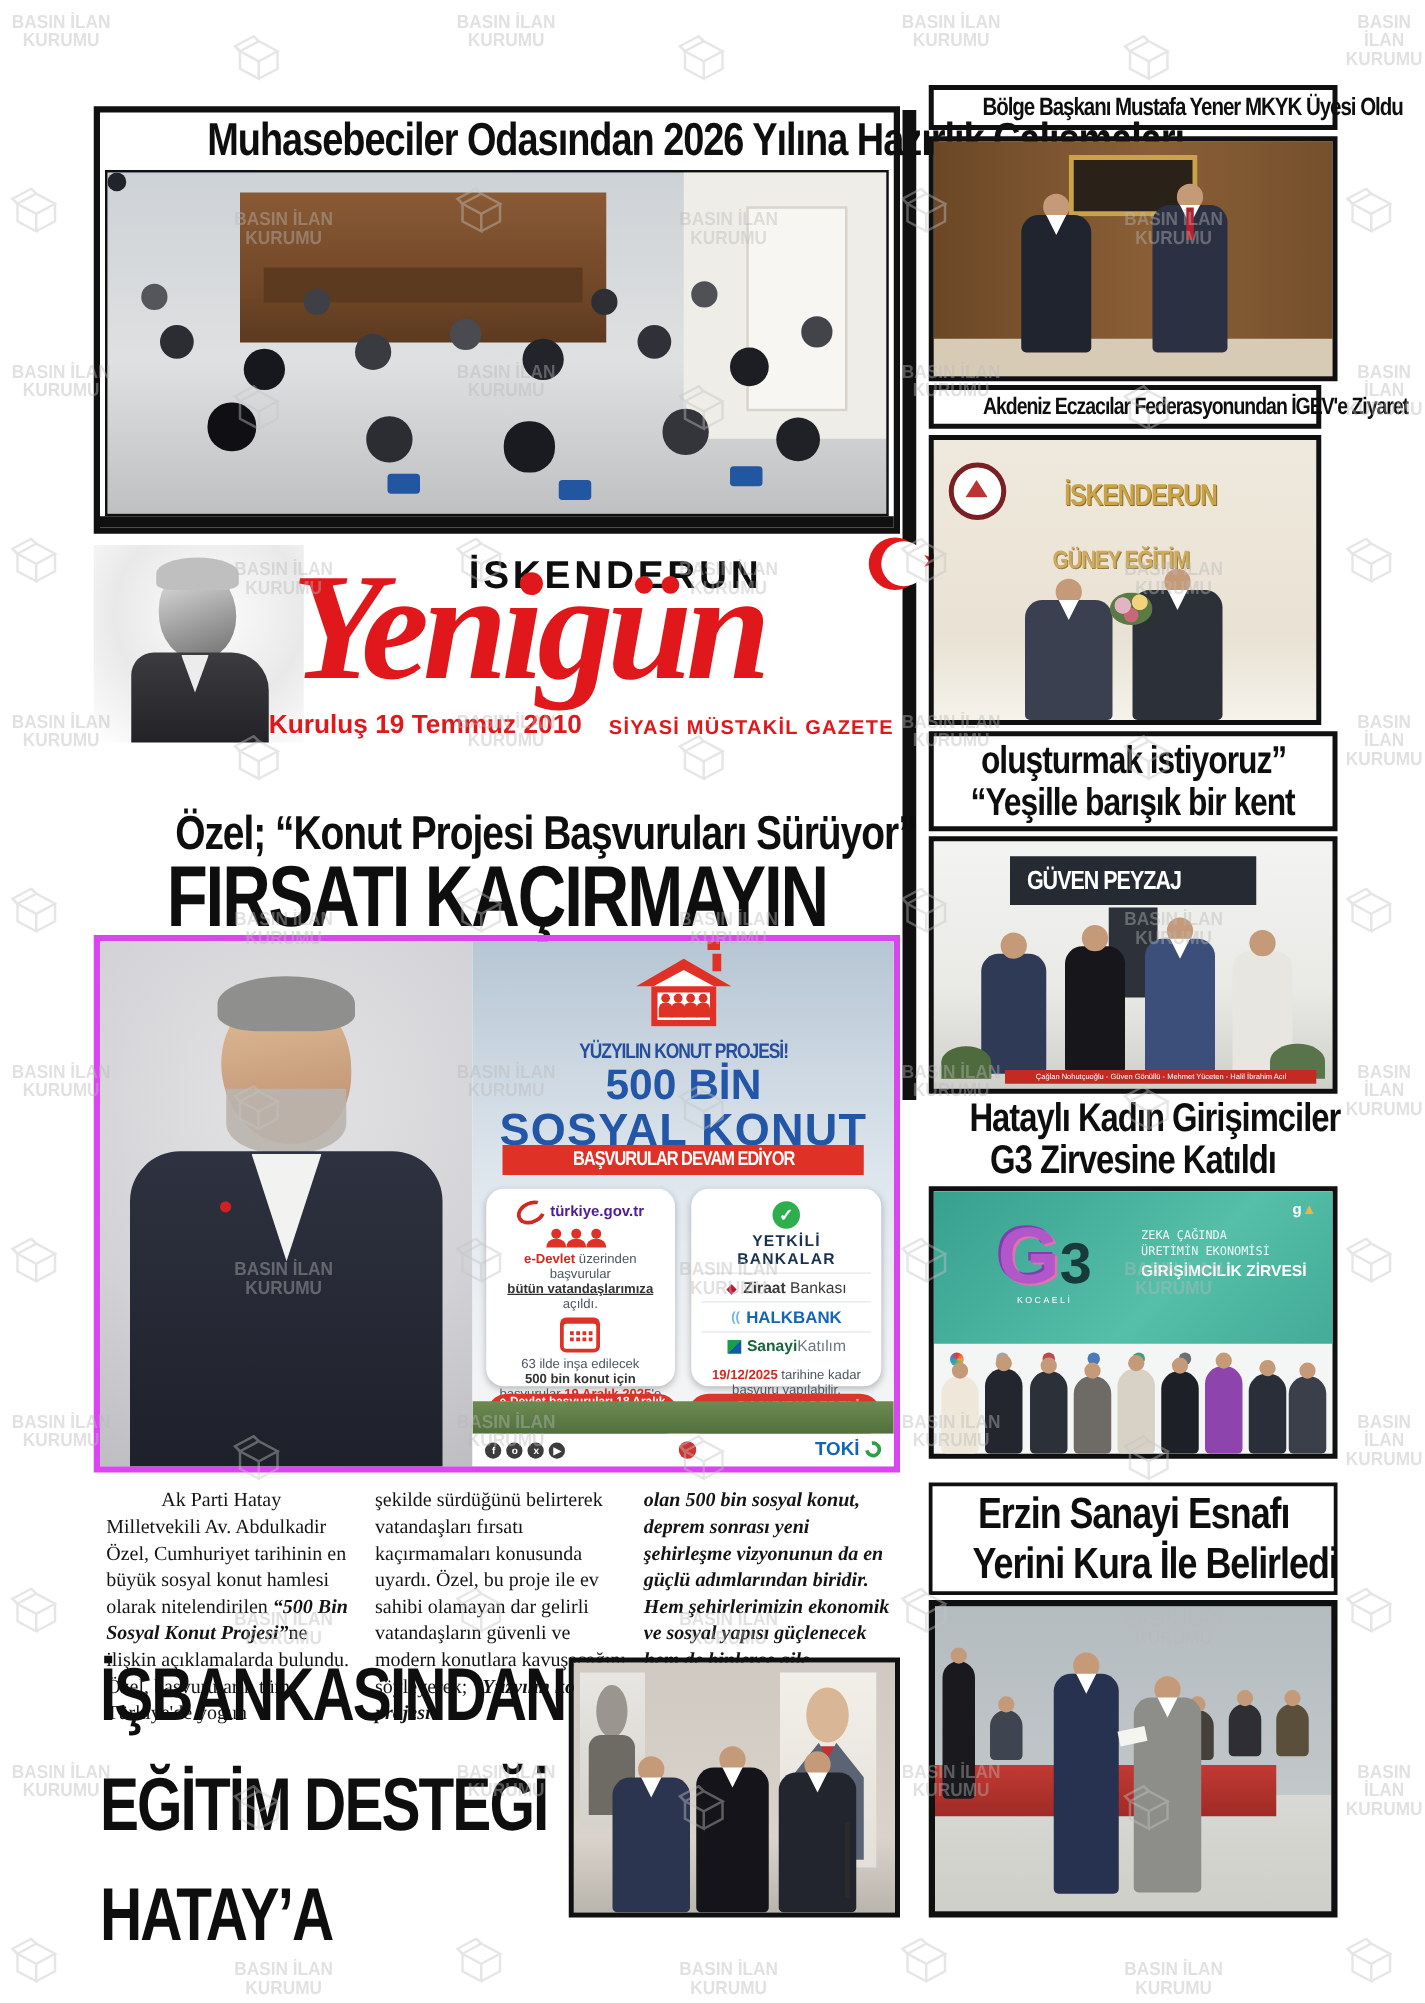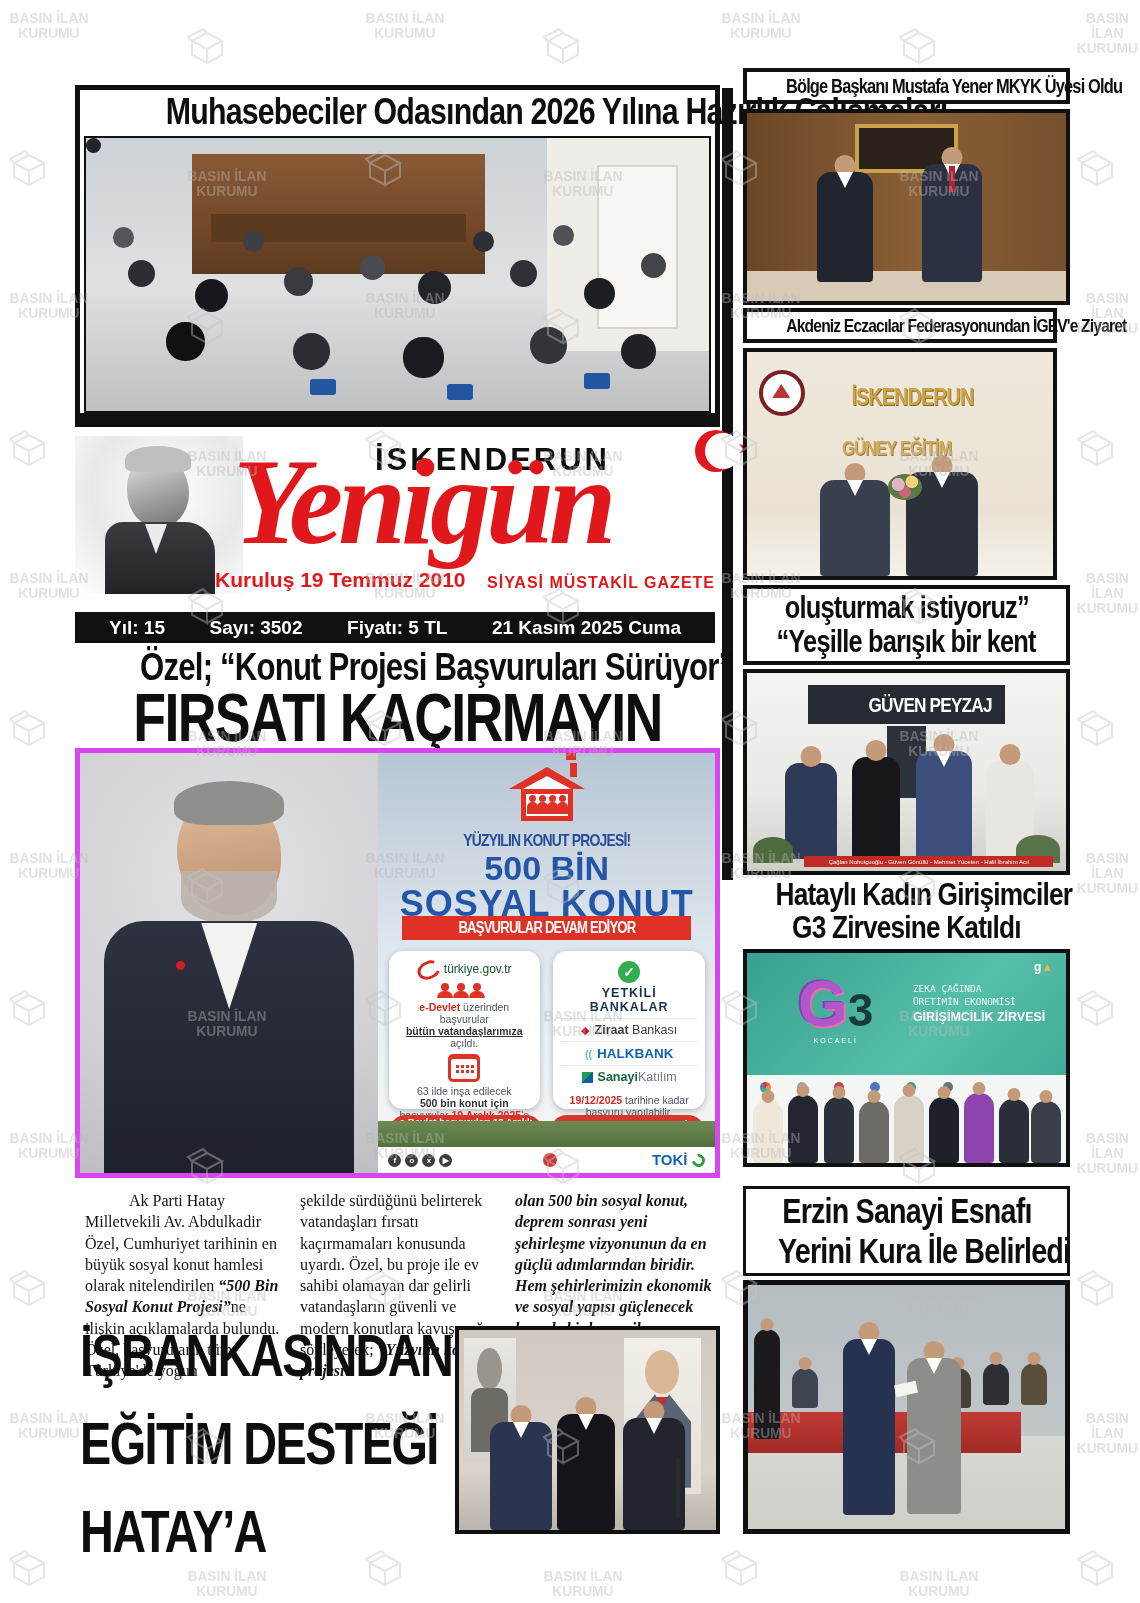--- a/index.html
+++ b/index.html
@@ -66,21 +66,21 @@
   .soc{width:13px;height:13px;border-radius:50%;background:#3c3c3c;color:#fff;font-size:8px;font-weight:bold;display:inline-flex;align-items:center;justify-content:center}
   .minibar{height:2px;background:#c33;width:58px;margin:2px 0}
   
   .sc-g3-top{position:absolute;left:0;top:0;right:0;height:58%;background:linear-gradient(135deg,#37a08f,#55bfa9 60%,#43ab97)}
   .g3g{font-weight:bold;font-size:64px;line-height:58px;background:none;color:#b257c9;text-shadow:2px 2px 0 #e46fb0, -2px -1px 0 #7f3fae}
   .g33{font-weight:bold;font-size:46px;color:#173b3a}
   
   .sc-kura{background:linear-gradient(180deg,#b4bcc0 0%,#c2c7c9 62%,#d8d8d4 62%,#cfcfc9 100%)}
   .redtable{position:absolute;left:0;top:52%;width:86%;height:17%;background:linear-gradient(180deg,#c23a33,#a02a26)}
   
-  .gsign{position:absolute;left:19%;top:6%;width:62%;height:20%;background:#262b33;color:#fff;font-weight:bold;display:flex;align-items:center;justify-content:flex-end;letter-spacing:4px;font-size:21px}
+  .gsign{position:absolute;left:19%;top:6%;width:62%;height:20%;background:#262b33;color:#fff;font-weight:bold;display:flex;align-items:center;justify-content:flex-start;letter-spacing:4px;font-size:21px}
   .capstrip{position:absolute;left:18%;right:4%;bottom:2%;height:11px;background:#c22a24;color:#fff;font-size:6px;display:flex;align-items:center;justify-content:center;white-space:nowrap}
   
   .sc-port{background:radial-gradient(circle at 50% 30%,#e3e3e5 0%,#d2d2d6 60%,#bdbdc2 100%)}
   .bi{font-weight:bold;font-style:italic}
   .bodycol{width:202px;font-family:"Liberation Serif",serif;font-size:16px;line-height:1.33;color:#141414}
   .goldtxt{color:#c9a24a;font-weight:bold;letter-spacing:3px;text-shadow:1px 1px 0 #8a6b22}
 </style>
 </head>
 <body>
 
@@ -111,26 +111,20 @@
       <div class="abs" style="left:70px;top:88px;width:22px;height:30px;background:#ececec;clip-path:polygon(0 0,100% 0,50% 100%)"></div>
     </div>
     <div class="abs hl" style="left:300px;top:12px;font-size:31px;letter-spacing:3px">İSKENDERUN</div>
     <div class="abs crescent" style="left:620px;top:0"></div>
     <div class="abs" style="left:662px;top:6px;color:#e0181c;font-size:20px;transform:rotate(18deg)">★</div>
     <div class="abs masthead-name" style="left:158px;top:22px">Yenigün</div>
     <div class="abs" style="left:140px;top:138px;color:#e0181c;font-weight:bold;font-size:21px">Kuruluş 19 Temmuz 2010</div>
     <div class="abs" style="right:0;top:144px;color:#e0181c;font-weight:bold;font-size:16px;letter-spacing:1px">SİYASİ MÜSTAKİL GAZETE</div>
   </header>
 
-  <div class="abs infobar" style="left:75px;top:612px;width:640px;height:31px">
-    <span>Yıl: 15</span>
-    <span>Sayı: 3502</span>
-    <span>Fiyatı: 5 TL</span>
-    <span>21 Kasım 2025 Cuma</span>
-  </div>
 
   <div class="abs hl ctr" style="left:75px;top:647px;width:645px;font-size:38px;line-height:40px"><span class="cond">Özel; “Konut Projesi Başvuruları Sürüyor”</span></div>
   <div class="abs hl ctr" style="left:75px;top:686px;width:645px;font-size:64px;line-height:62px"><span class="cond" style="transform:scaleX(.84) scaleY(1.08);letter-spacing:-2px">FIRSATI KAÇIRMAYIN</span></div>
 
   <section class="abs" style="left:75px;top:748px;width:645px;height:430px;border:5px solid #d946ef;display:flex">
 
     <div class="sc-port" style="position:relative;width:47%;height:100%;overflow:hidden">
       <div class="abs" style="left:50%;top:40px;transform:translateX(-50%);width:104px;height:122px;border-radius:48% 52% 46% 54%;background:linear-gradient(170deg,#d9b491 20%,#c59a79 70%)"></div>
       <div class="abs" style="left:50%;top:28px;transform:translateX(-50%);width:110px;height:44px;border-radius:50% 50% 30% 30%;background:#8f8f8d"></div>
       <div class="abs" style="left:50%;top:118px;transform:translateX(-50%);width:96px;height:52px;border-radius:0 0 46% 46%;background:#b9b4ad;opacity:.9"></div>
@@ -150,21 +144,21 @@
           <div class="hbody"></div>
           <div class="famppl"></div>
         </div>
       </div>
       <div class="abs ctr" style="left:0;top:78px;width:100%;color:#274e9b;font-weight:bold;font-size:17px;letter-spacing:1px"><span class="cond">YÜZYILIN KONUT PROJESİ!</span></div>
       <div class="abs ctr" style="left:0;top:96px;width:100%;color:#2456a8;font-weight:bold;font-size:34px"><span>500 BİN</span></div>
       <div class="abs ctr" style="left:0;top:130px;width:100%;color:#2456a8;font-weight:bold;font-size:36px;letter-spacing:1px"><span>SOSYAL KONUT</span></div>
       <div class="abs ctr" style="left:7%;top:163px;width:86%;background:#e03127;color:#fff;font-weight:bold;font-size:16px;padding:3px 0;letter-spacing:1px"><span class="cond">BAŞVURULAR DEVAM EDİYOR</span></div>
 
       <div class="abs card" style="left:3%;top:198px;width:45%;height:158px">
-        <div><span class="eswirl"></span> <span style="color:#14532d;font-weight:normal;font-size:12px">türkiye.gov.tr</span></div>
+        <div><span class="eswirl"></span> <span style="color:#4c1d95;font-weight:bold;font-size:12px">türkiye.gov.tr</span></div>
         <div class="pgroup"></div>
         <div><span style="color:#d22a22;font-weight:bold">e-Devlet</span><span> üzerinden başvurular</span></div>
         <div><span style="font-weight:bold;color:#333;text-decoration:underline">bütün vatandaşlarımıza</span><span> açıldı.</span></div>
         <div style="display:flex;justify-content:center;margin:5px 0 3px">
             <div class="cal"></div>
           </div>
         <div>63 ilde inşa edilecek</div>
         <div style="font-weight:bold;color:#333">500 bin konut için</div>
         <div><span>başvurular </span><span style="color:#d22a22;font-weight:bold">19 Aralık 2025</span><span>'e kadar</span></div>
         <div>devam edecek.</div>

